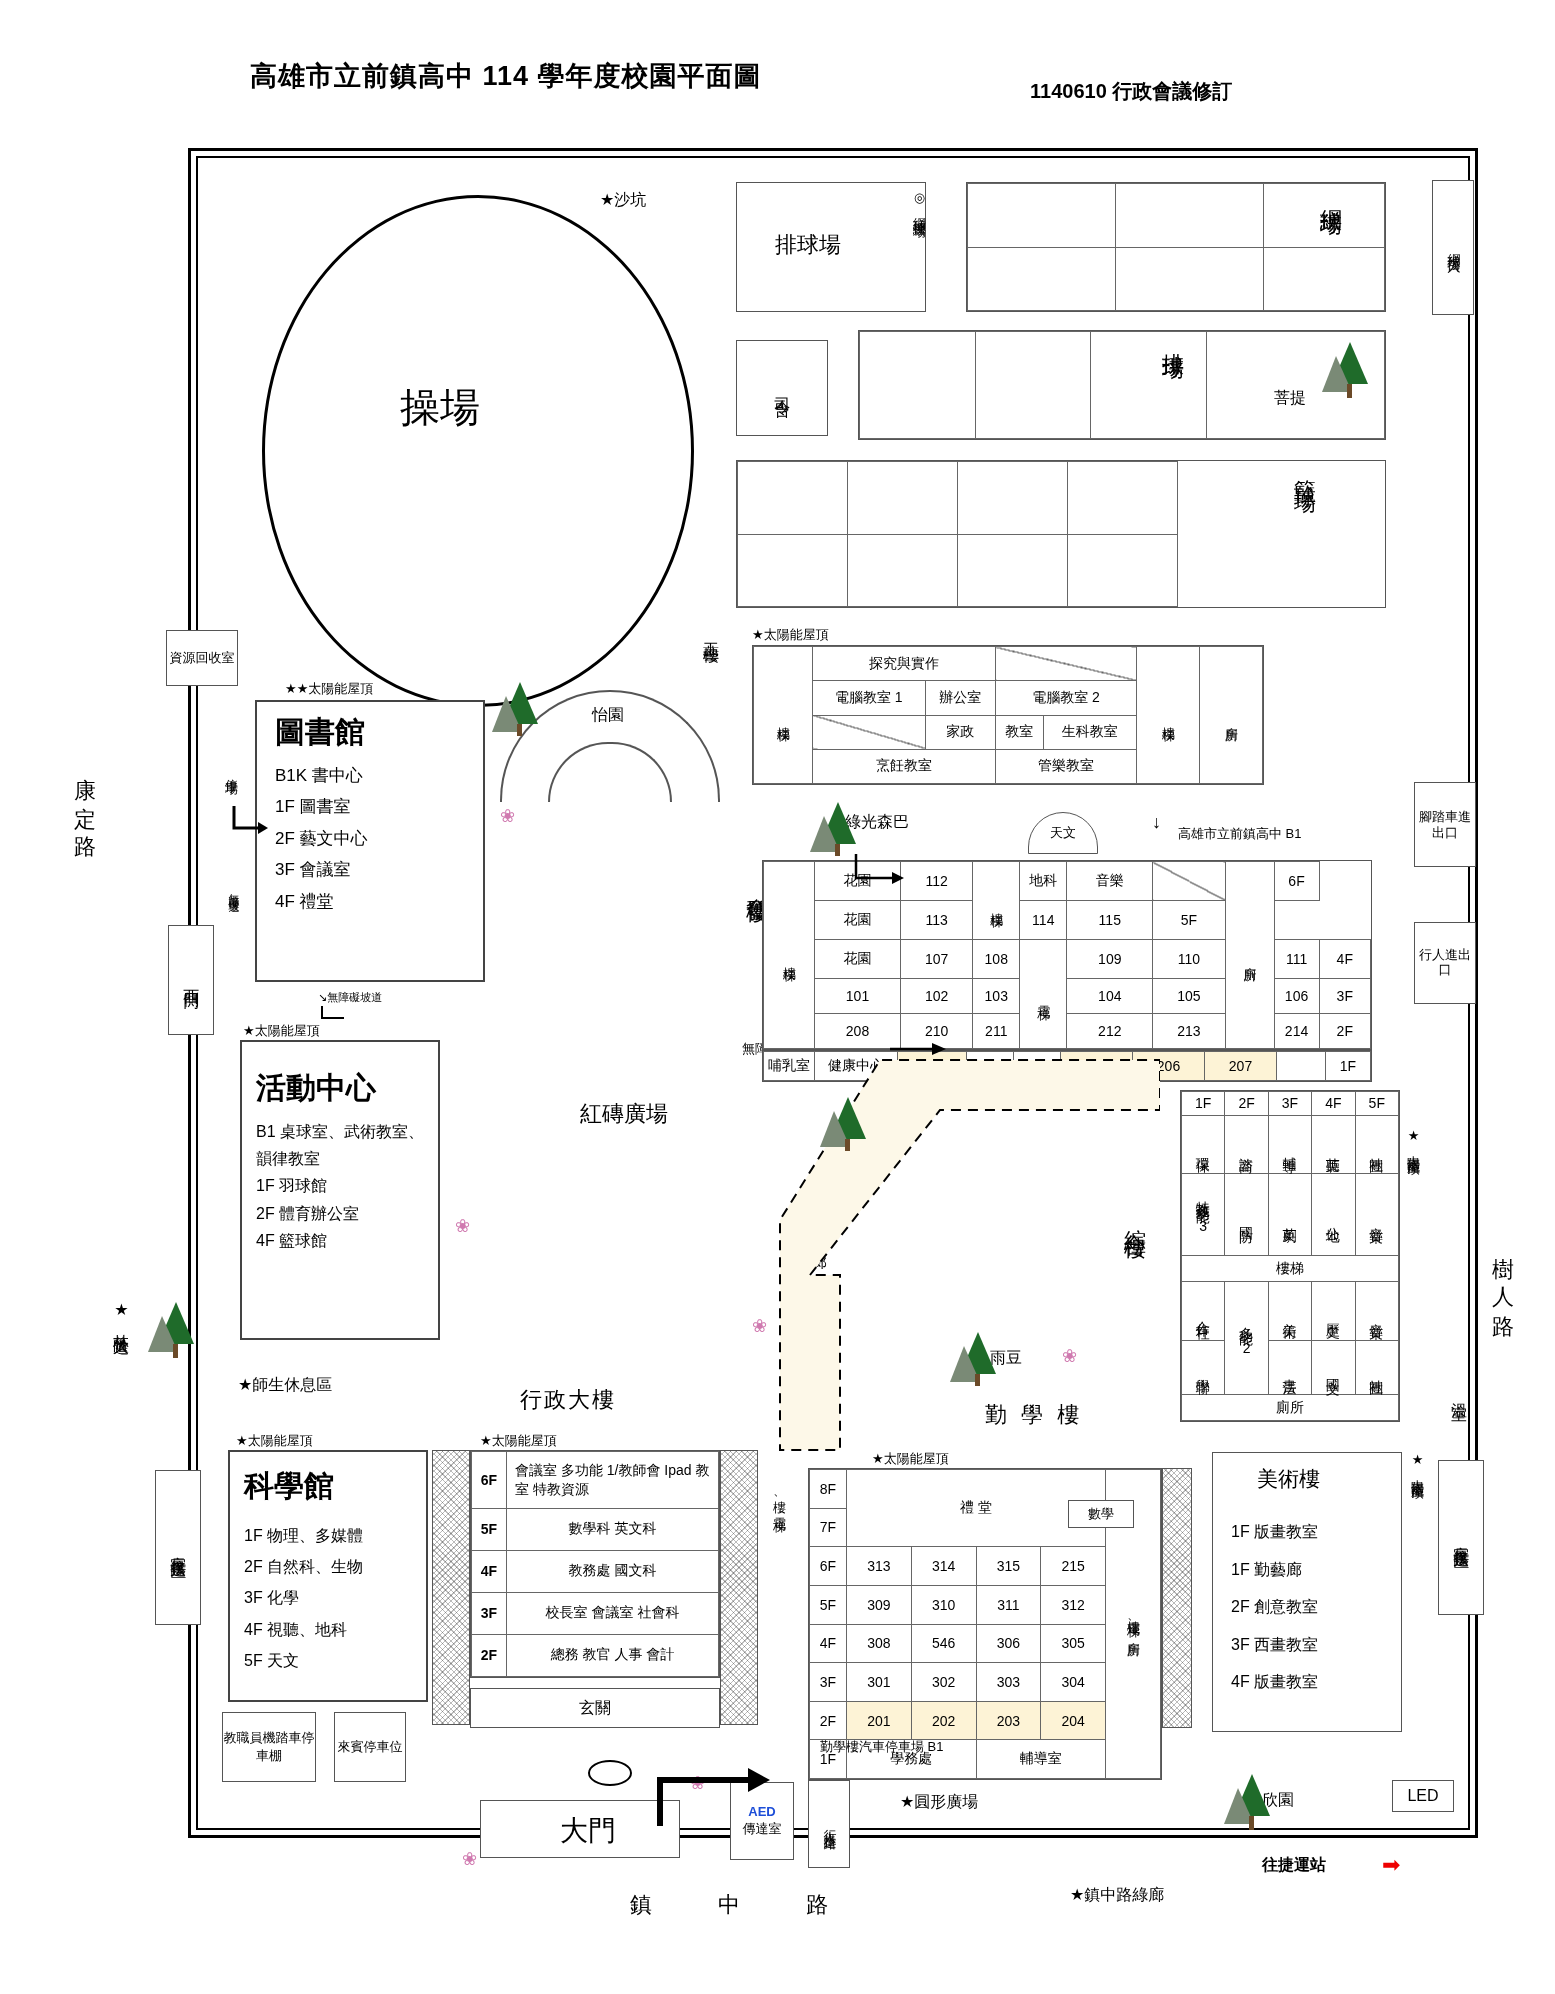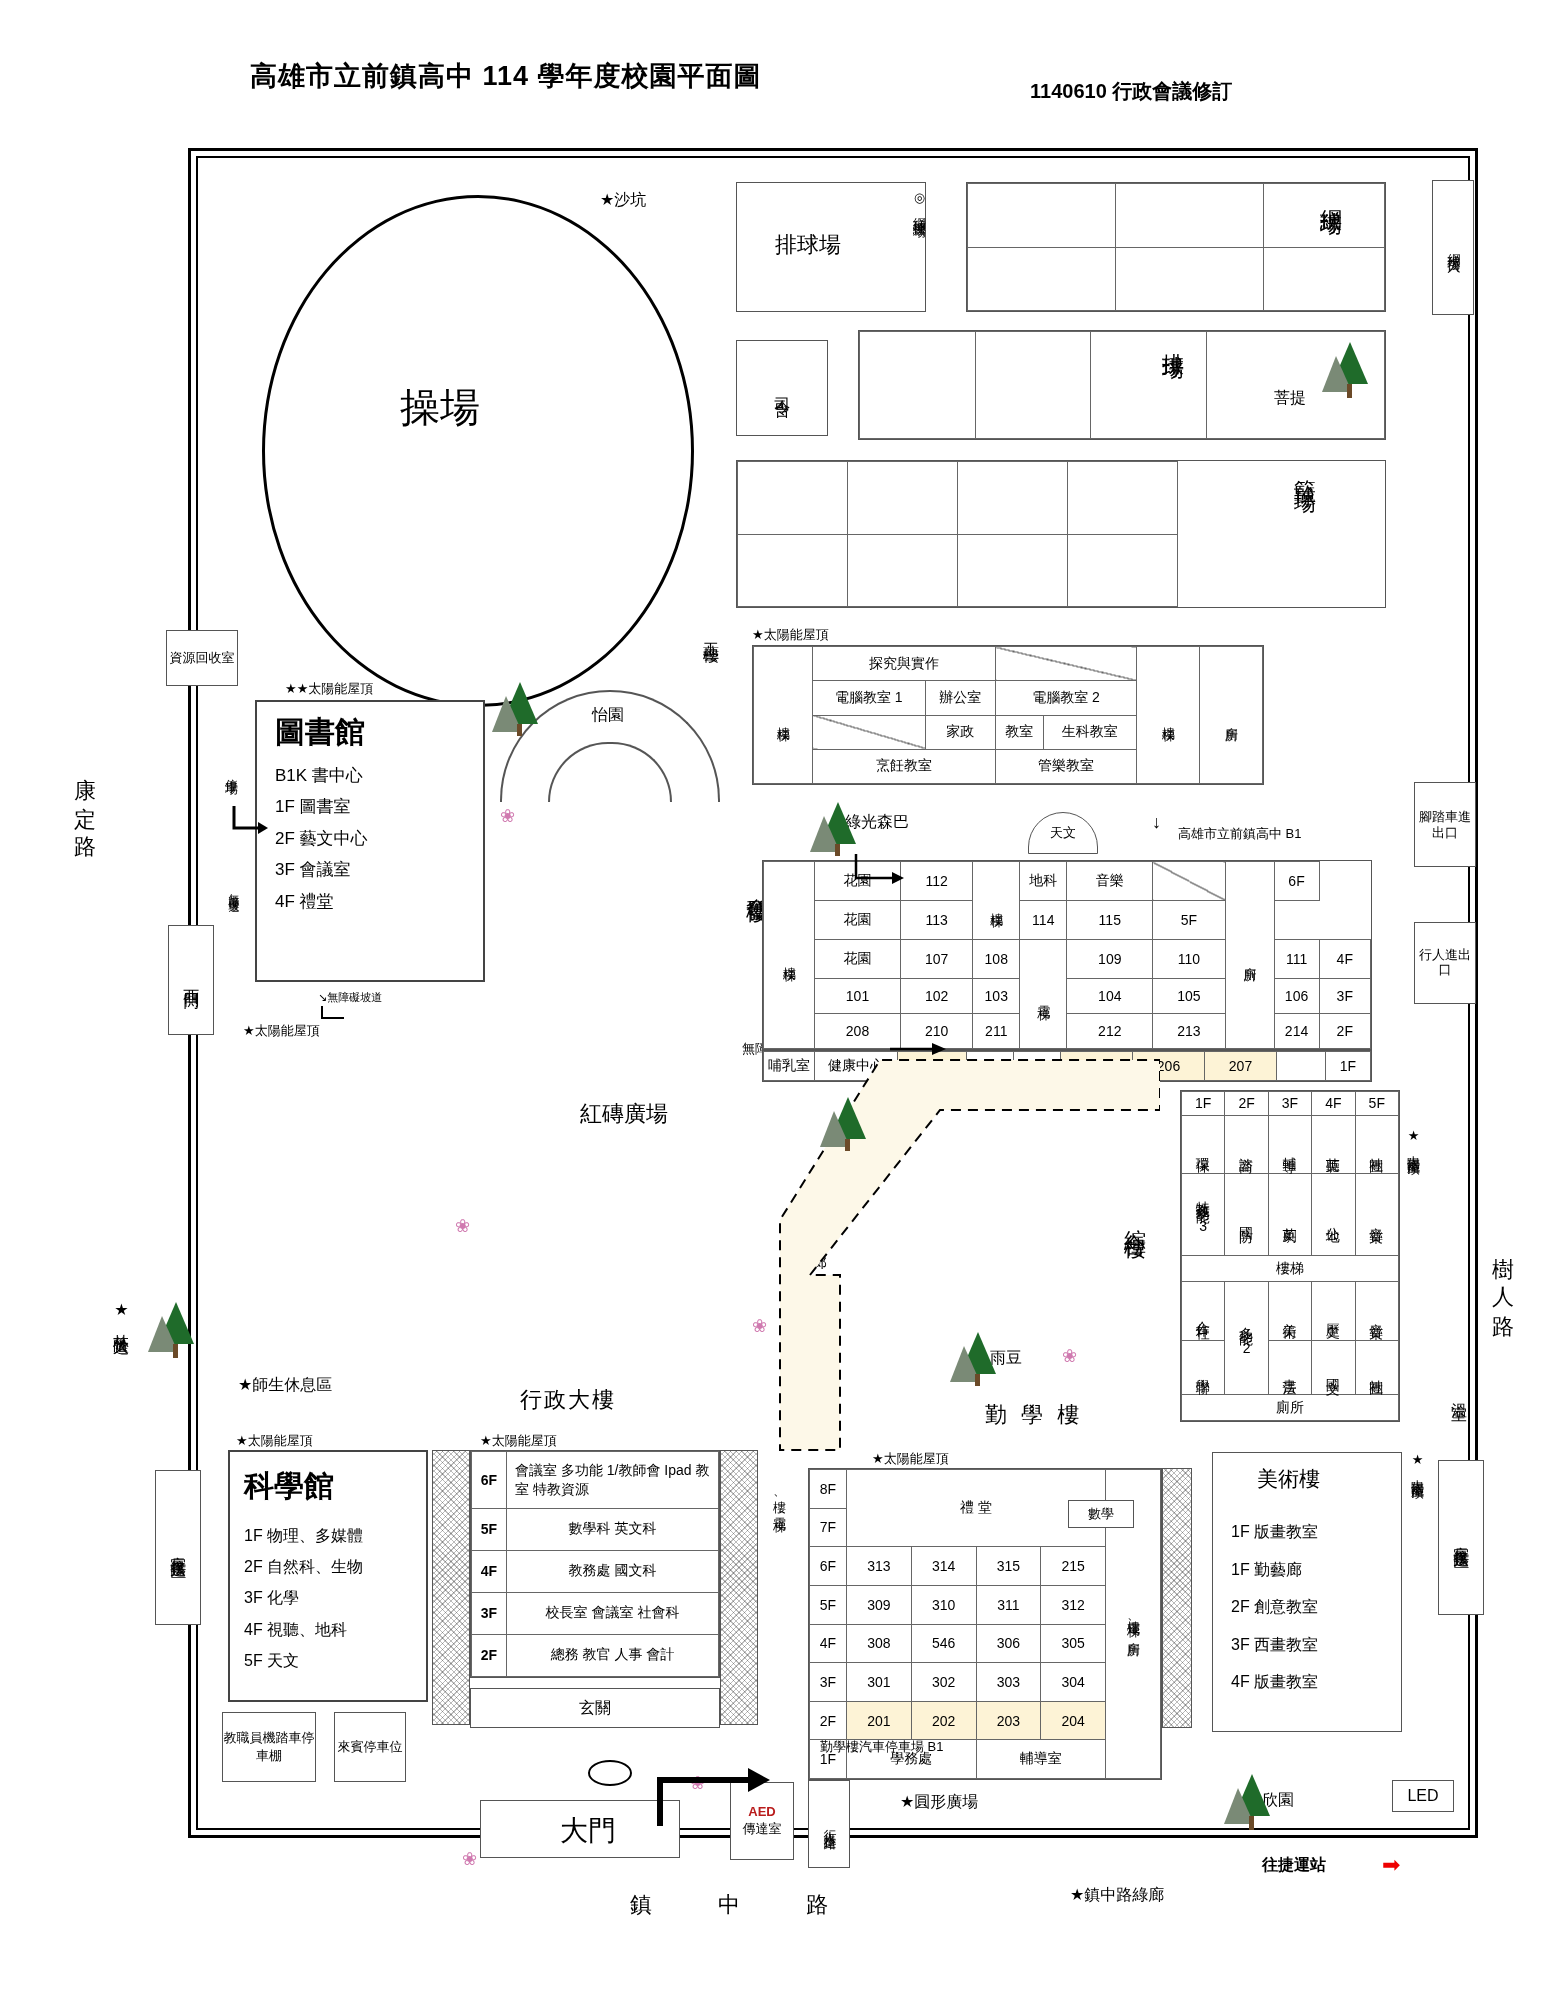--- a/index.html
+++ b/index.html
@@ -305,20 +305,29 @@
         <td><span class="vert">國文</span></td>
         <td><span class="vert">社團</span></td>
       </tr>
       <tr style="height:24px;">
             <td colspan="5" class="small">廁所</td>
           </tr>
     </tbody>
       </table>
   </div>
 
+  <div class="abs bxd" style="left:240px;top:1040px;width:200px;height:300px;">
+    <div class="lbl xl bold" style="left:14px;top:26px;position:absolute;">活動中心</div>
+    <div style="position:absolute;left:14px;top:76px;font-size:16px;line-height:1.7;width:180px;">
+      <div>B1 桌球室、武術教室、韻律教室</div>
+      <div>1F 羽球館</div>
+      <div>2F 體育辦公室</div>
+      <div>4F 籃球館</div>
+    </div>
+  </div>
   <div class="abs lbl small" style="left:243px;top:1022px;">★太陽能屋頂</div>
 
   <div class="abs lbl lg" style="left:580px;top:1100px;width:40px;line-height:1.25;text-align:center;">紅磚廣場</div>
   <div class="abs lbl md" style="left:860px;top:1110px;">榕園</div>
   <div class="abs lbl md" style="left:990px;top:1348px;">雨豆</div>
   <div class="abs lbl md" style="left:795px;top:1252px;">長廊</div>
 
   <svg class="abs" style="left:760px;top:1040px;width:400px;height:420px;">
     <polygon points="50,235 180,70 400,70 400,20 120,20 20,180 20,410 80,410 80,235" fill="#fdf8e8" stroke="#000" stroke-width="2" stroke-dasharray="10,7"></polygon>
   </svg>
@@ -443,21 +452,21 @@
   <div class="abs lbl small vert" style="left:1408px;top:1452px;">★太陽能屋頂</div>
 
   <div class="abs bx ctr small" style="left:222px;top:1712px;width:94px;height:70px;line-height:1.4;">教職員機踏車停車棚</div>
   <div class="abs bx ctr small" style="left:334px;top:1712px;width:72px;height:70px;line-height:1.4;">來賓停車位</div>
 
   <div class="abs bx" style="left:480px;top:1800px;width:200px;height:58px;"></div>
   <div class="abs lbl" style="left:560px;top:1812px;font-size:28px;">大門</div>
   <div class="abs" style="left:588px;top:1760px;width:44px;height:26px;border:2px solid #000;border-radius:50%;"></div>
 
   <div class="abs bx ctr" style="left:730px;top:1782px;width:64px;height:78px;line-height:1.3;">
-    <span style="font-size:13px;"><span style="color:#b91c1c;font-weight:bold;">AED</span><br>傳達室</span>
+    <span style="font-size:13px;"><span style="color:#1d4ed8;font-weight:bold;">AED</span><br>傳達室</span>
   </div>
   <div class="abs bx ctr small" style="left:808px;top:1780px;width:42px;height:88px;">
       <span class="vert">行人步道路</span>
     </div>
   <div class="abs lbl md" style="left:900px;top:1792px;">★圓形廣場</div>
   <div class="abs lbl md" style="left:1262px;top:1790px;">欣園</div>
   <div class="abs bx ctr md" style="left:1392px;top:1780px;width:62px;height:32px;">LED</div>
 
   <svg class="abs" style="left:490px;top:680px;width:60px;height:60px;">
       <polygon points="30,2 48,44 12,44" fill="#1f6b2a"></polygon>

